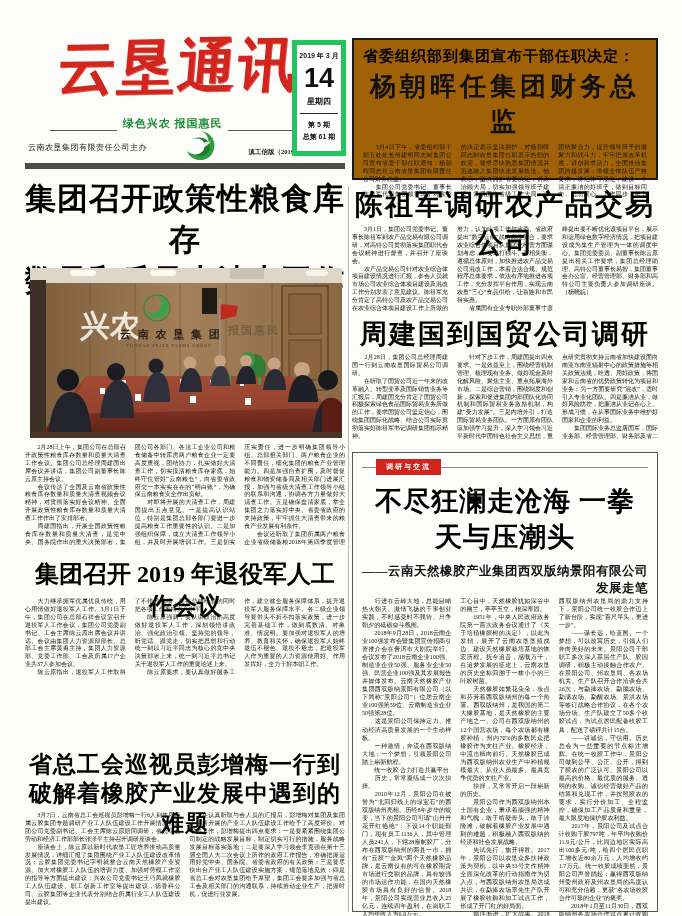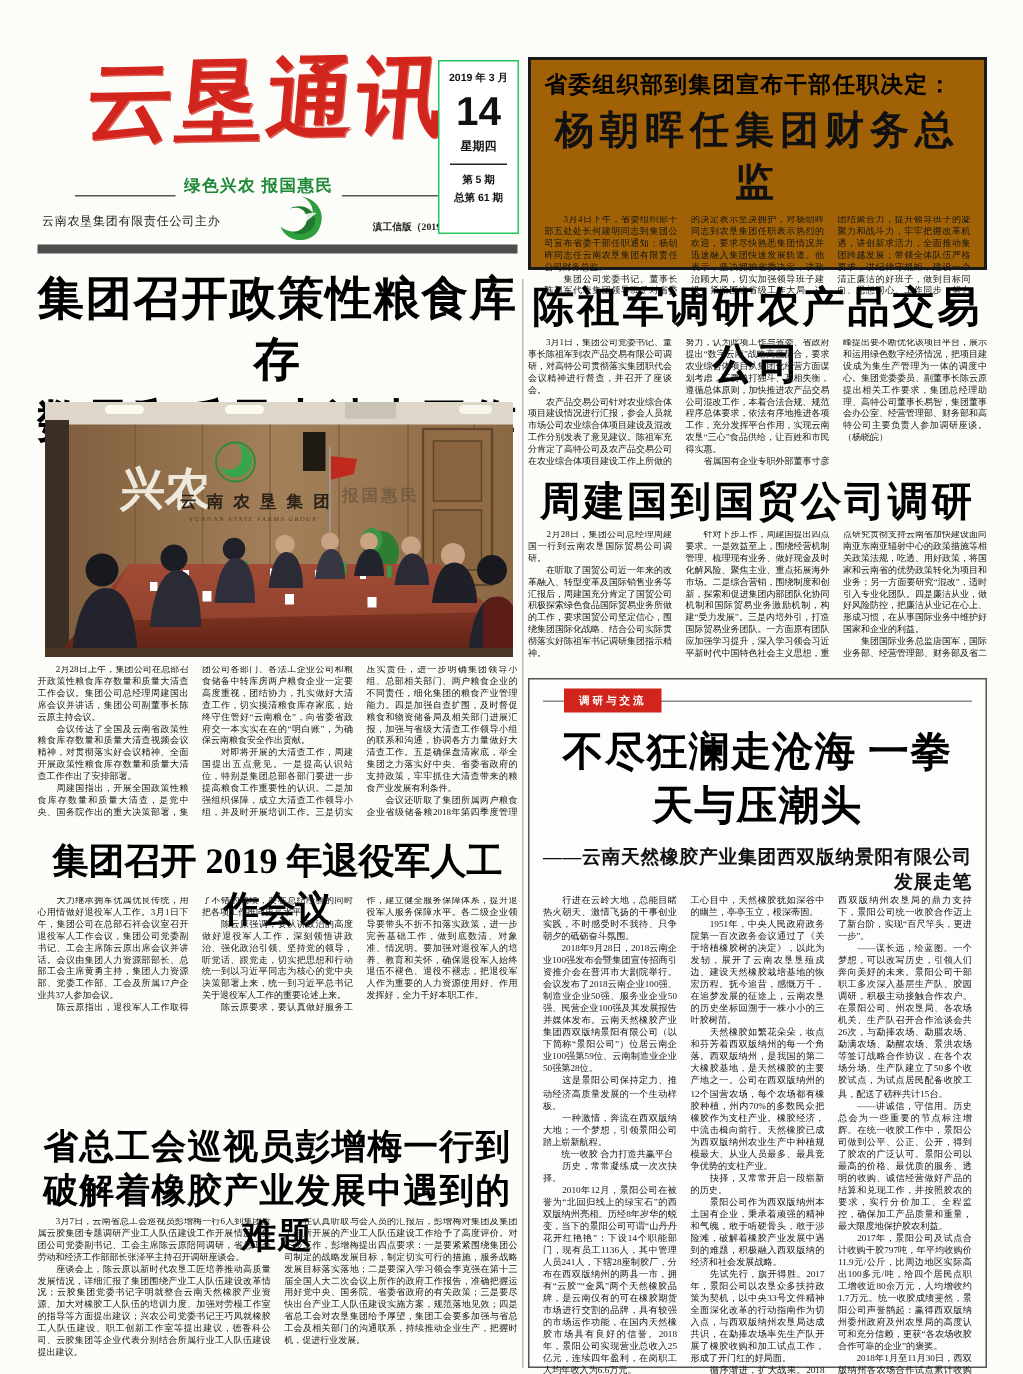--- a/index.html
+++ b/index.html
@@ -26,21 +26,21 @@
     position:absolute; left:28px; top:128px; width:318px; height:38px;
     display:flex; align-items:center; justify-content:space-between;
   }
   .publisher { font-size:8px; color:#222; letter-spacing:0.5px; }
   .info-block { text-align:right; font-size:6.5px; line-height:1.6; color:#222; font-weight:bold; }
   .logo-wrap { width:36px; height:36px; flex:0 0 auto; margin-left:6px; }
   .dark-bar { position:absolute; left:25px; top:163px; width:320px; height:6px; background:#4d4d4d; }
   
   .date-box {
     position:absolute; left:292px; top:40px; width:54px; height:116px;
-    border:1px solid #22c55e; background:#fff; text-align:center; padding-top:6px;
+    border:5px solid #22c55e; background:#fff; text-align:center; padding-top:6px;
     font-family:"Liberation Sans", sans-serif;
   }
   .date-box .ym { font-size:7px; font-weight:bold; }
   .date-box .day { font-size:27px; font-weight:bold; line-height:1.3; }
   .date-box .wk { font-size:8px; font-weight:bold; }
   .date-box .div { width:38px; height:1px; background:#222; margin:6px auto 5px auto; }
   .date-box .iss { font-size:7px; font-weight:bold; line-height:1.7; }
   
   .art-body {
     font-size:6px; line-height:1.32; text-align:justify; white-space:pre-line;

